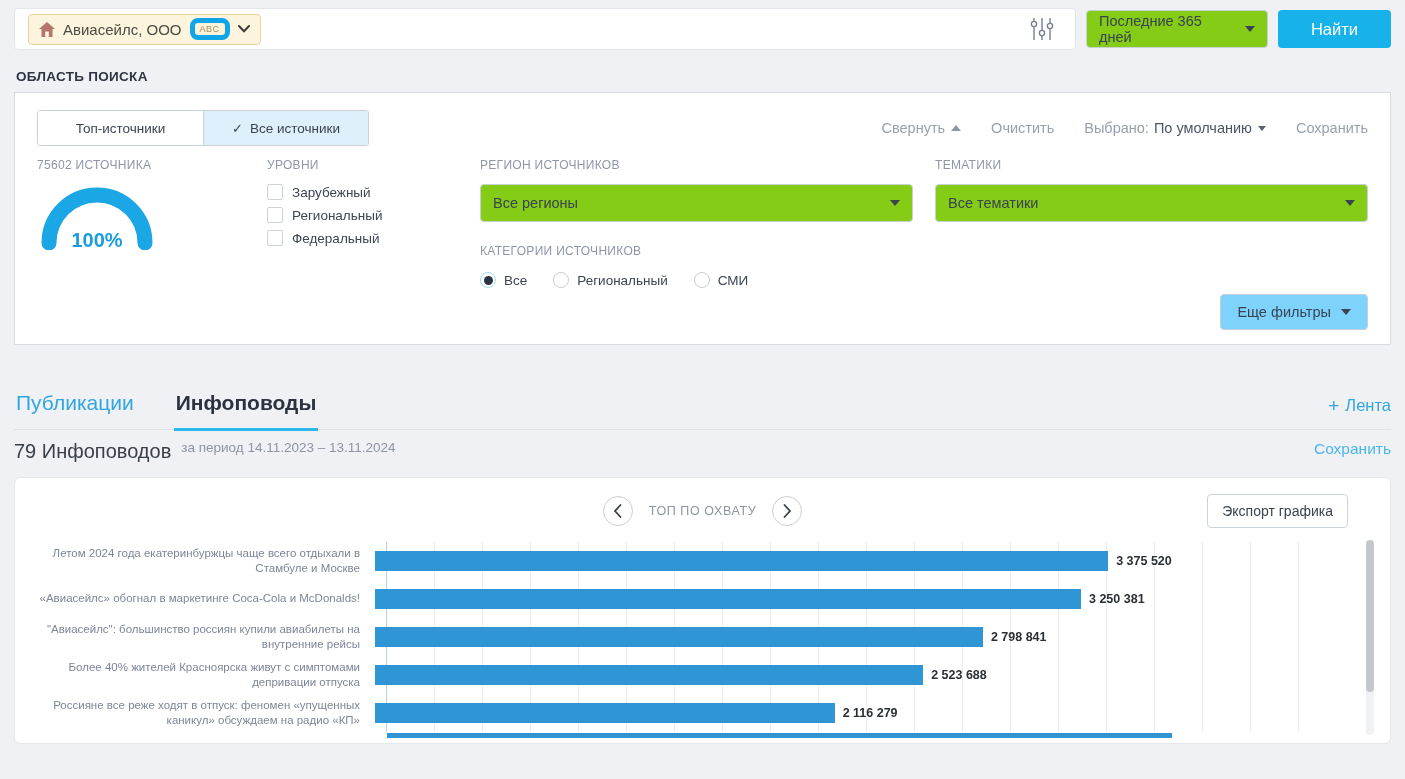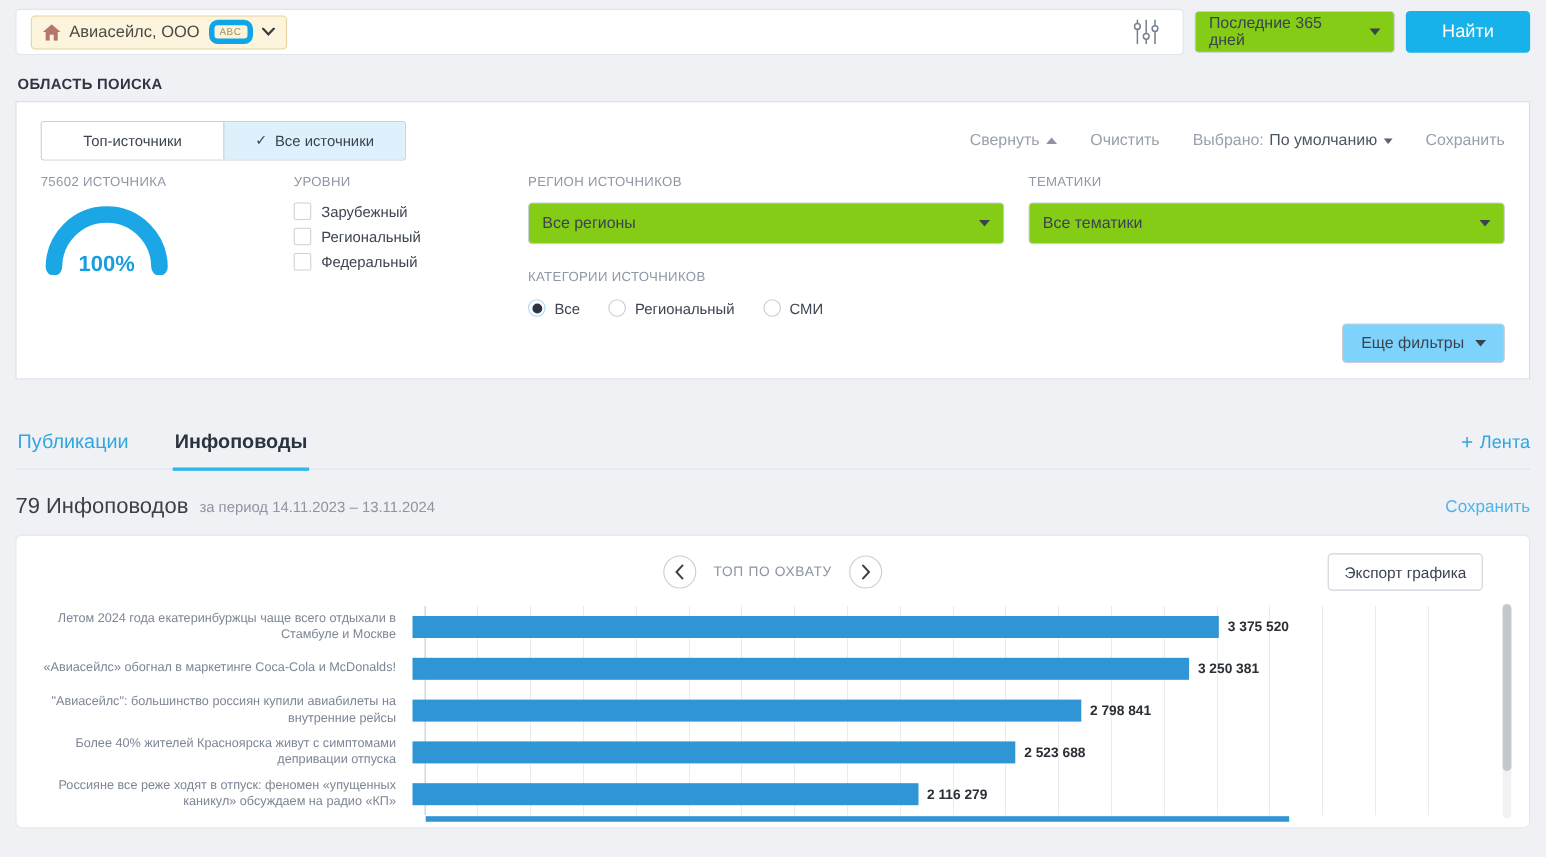--- a/index.html
+++ b/index.html
@@ -48,29 +48,29 @@
   .radio-row{display:flex;align-items:center;gap:26px;margin-top:14px}
   .radio-opt{display:flex;align-items:center;gap:8px;font-size:13.5px;color:#3d4452;cursor:pointer}
   .radio{width:16px;height:16px;border-radius:50%;border:1px solid #c6cdd6;background:#fff;display:flex;align-items:center;justify-content:center;flex:none}
   .radio.sel{border-color:#a9d8f3}
   .radio.sel::after{content:"";width:9px;height:9px;border-radius:50%;background:#2b3442}
   .more-filters-wrap{display:flex;justify-content:flex-end;margin-top:6px}
   .btn-plain{height:36px;background:#7dd3fc;border:1px solid #c9cfd8;border-radius:4px;display:inline-flex;align-items:center;padding:0 16px;font-size:14.5px;color:#3a4350;cursor:pointer}
 
   
   .tabs-row{display:flex;align-items:flex-end;margin-top:46px;border-bottom:1px solid #e0e4e9}
-  .tab{font-size:18px;padding:0 2px 13px;margin-right:38px;cursor:pointer;border-bottom:3px solid transparent;margin-bottom:-2px}
+  .tab{font-size:21px;padding:0 2px 13px;margin-right:38px;cursor:pointer;border-bottom:3px solid transparent;margin-bottom:-2px}
   .tab.inactive{color:var(--link,#33a6df)}
   .tab.active{color:#2c3340;font-weight:bold;border-bottom-color:#29b7ec}
   .tabs-spacer{flex:1}
   .add-feed{display:flex;align-items:center;gap:6px;color:var(--link,#33a6df);font-size:16.5px;padding-bottom:14px;cursor:pointer}
   .plus-glyph{font-size:19px;line-height:1}
 
   
-  .results-row{display:flex;align-items:center;margin-top:22px}
+  .results-row{display:flex;align-items:flex-start;margin-top:10px}
   .results-count{font-size:20px;color:#3a4048}
   .results-period{font-size:13.5px;color:#8d95a3;margin-left:10px}
   .results-spacer{flex:1}
   .save-link{color:#4db5ea;font-size:15.5px;cursor:pointer}
 
   
   .chart-card{position:relative;background:#fff;border:1px solid #e4e7ec;border-radius:6px;margin-top:14px;height:267px;padding:16px 22px 0}
   .chart-header{position:relative;display:flex;align-items:center;justify-content:center;gap:16px;height:34px}
   .nav-circle{width:30px;height:30px;border-radius:50%;border:1px solid #c9ced6;background:#fff;display:flex;align-items:center;justify-content:center;cursor:pointer}
   .chart-title{font-size:12.5px;color:#8d95a3;letter-spacing:.6px}

